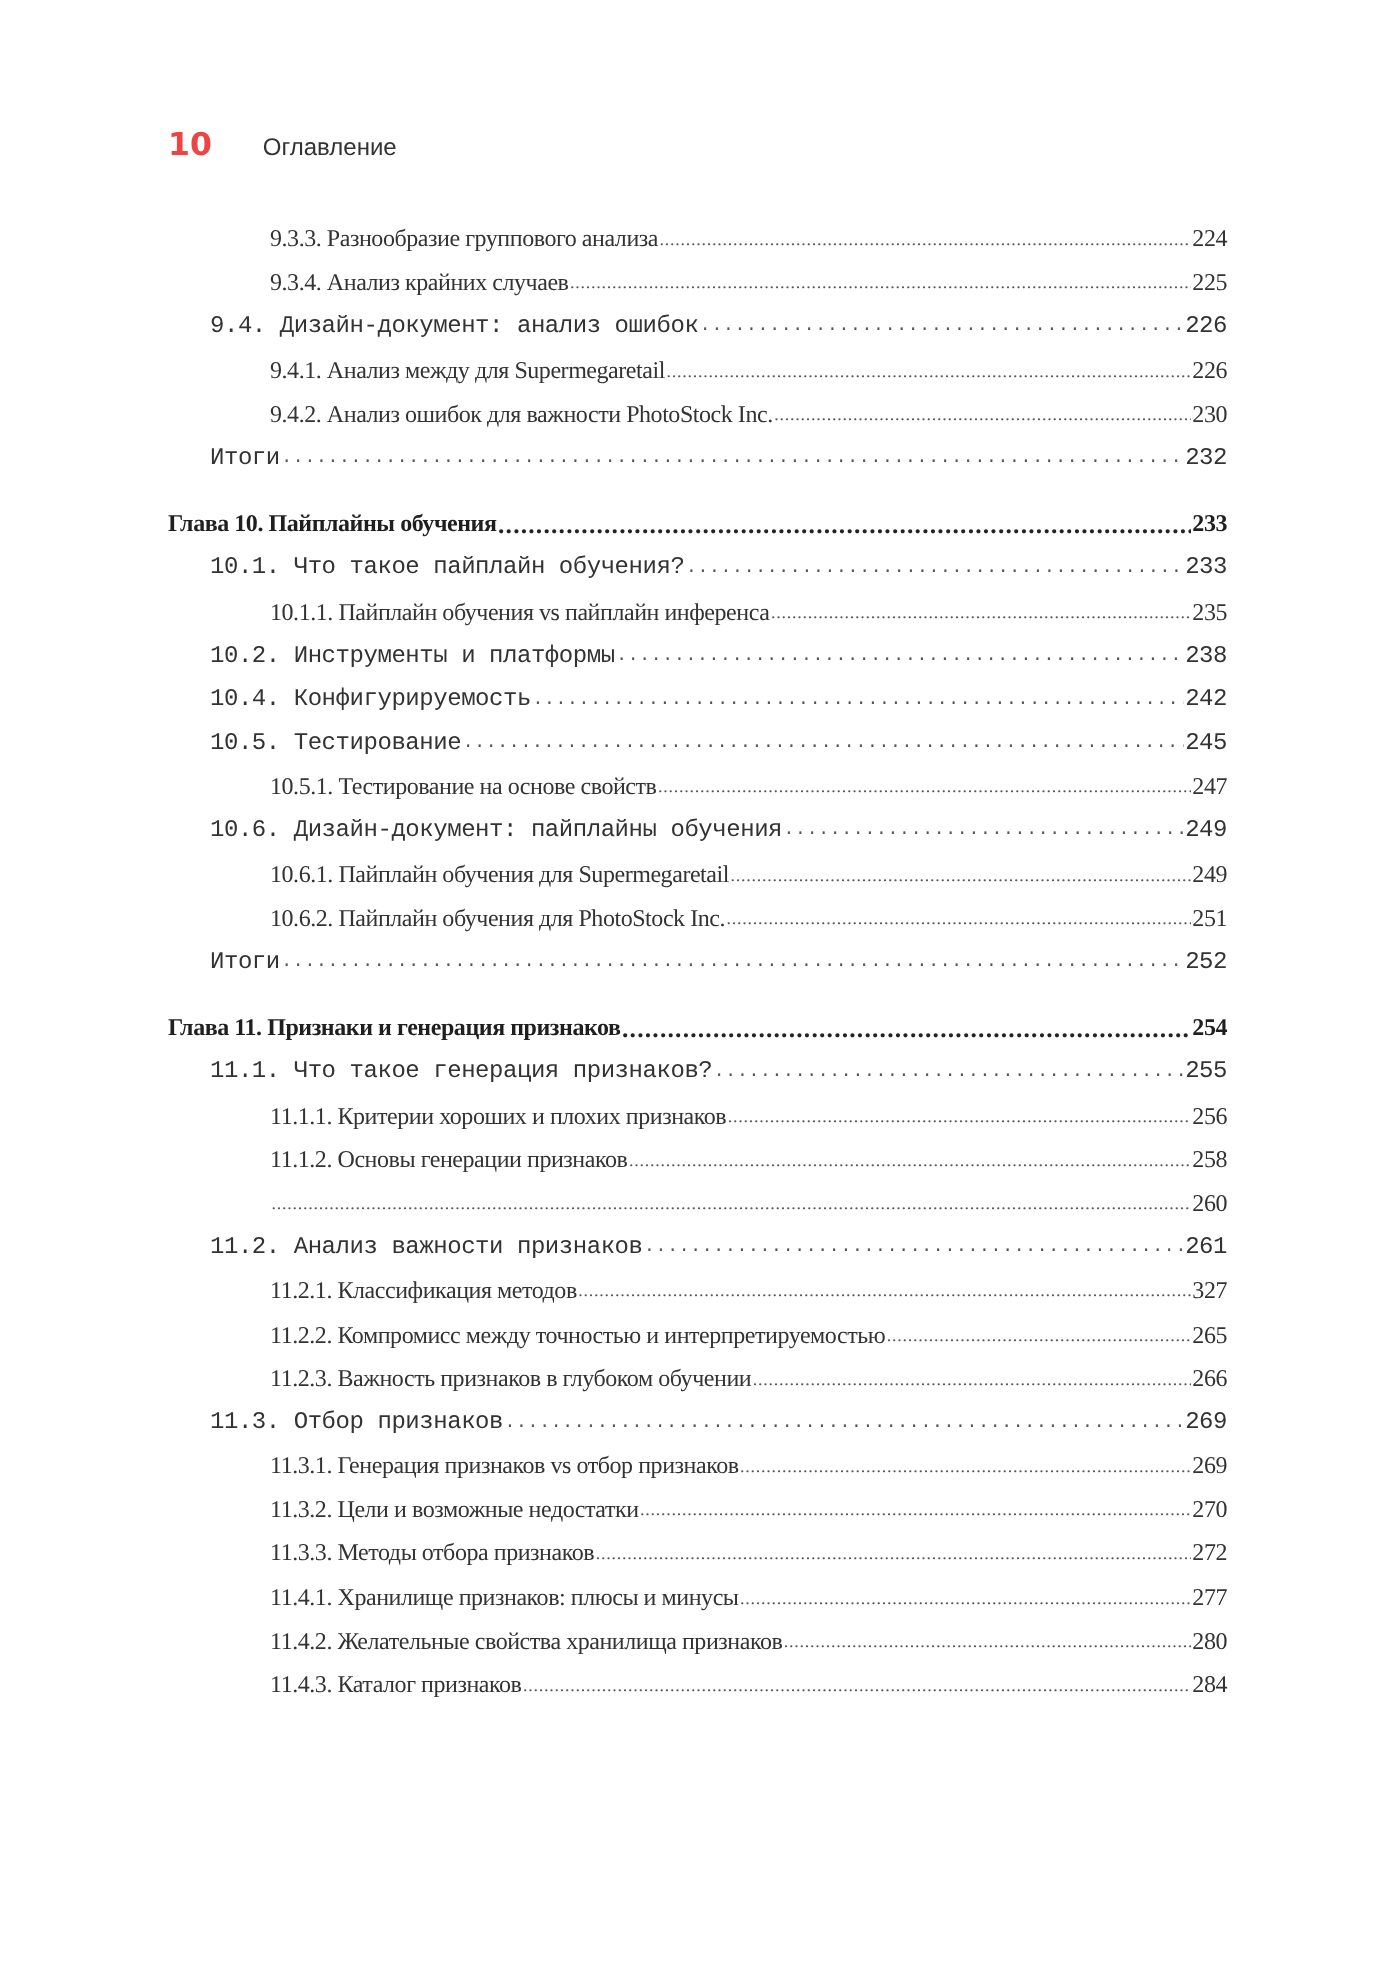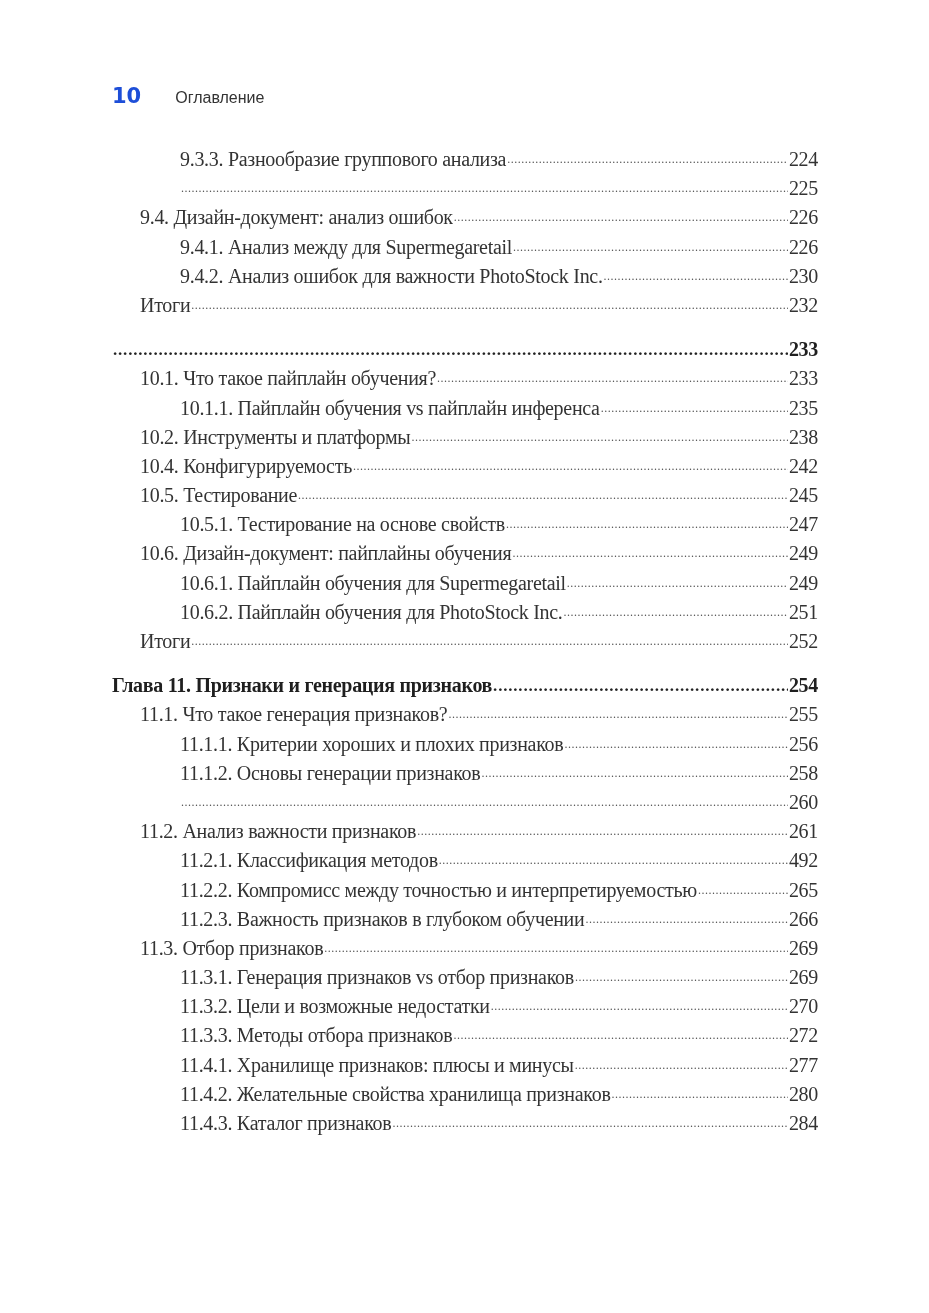--- a/index.html
+++ b/index.html
@@ -1,23 +1,23 @@
 <!DOCTYPE html>
 <html><head>
 <meta charset="utf-8">
 <style>
   html, body { margin: 0; padding: 0; background: #ffffff; }
   body { width: 929px; height: 1313px; position: relative; overflow: hidden; color: #2a2a2a; }
   .header { position: absolute; top: 84px; left: 112px; height: 28px; display: flex; align-items: baseline; }
-  .page-num { font-family: "DejaVu Sans", sans-serif; font-weight: bold; font-size: 21px; color: #1d4ed8; }
+  .page-num { font-family: "DejaVu Sans", sans-serif; font-weight: bold; font-size: 21px; color: #ef4444; }
   .running-title { font-family: "Liberation Sans", sans-serif; font-size: 16px; color: #333; margin-left: 34px; text-align: center; }
   .toc { position: absolute; top: 145px; left: 112px; width: 706px; }
-  .row { height: 29.2px; display: flex; align-items: center; font-family: "Liberation Serif", serif; font-size: 20px; line-height: 29.2px; color: #333; letter-spacing: -0.3px; }
+  .row { height: 29.2px; display: flex; align-items: center; font-family: "Liberation Serif", serif; font-size: 16px; line-height: 29.2px; color: #333; letter-spacing: -0.3px; }
   .row.lvl0 { padding-left: 0; }
-  .row.lvl1 { padding-left: 28px; }
+  .row.lvl1 { padding-left: 28px; font-family: Liberation Mono, monospace; }
   .row.lvl2 { padding-left: 68px; }
   .row.chapter { font-weight: bold; color: #1f1f1f; }
   .row .t { white-space: nowrap; }
   .row .dots { flex: 1; overflow: hidden; white-space: nowrap; margin: 0 1px; color: #555; font-size: 12px; letter-spacing: 0.5px; }
   .row .dots::after { content: "......................................................................................................................................................................................................................................................"; }
   .row.chapter .dots { font-size: 17px; letter-spacing: 0.8px; color: #222; }
   .row .p { white-space: nowrap; }
   .gap { height: 15px; }
 </style>
 </head>
@@ -29,20 +29,21 @@
 </div>
 
 <div class="toc">
   <div>
       <div class="row lvl2">
         <span class="t">9.3.3. Разнообразие группового анализа</span>
         <span class="dots"></span>
         <span class="p">224</span>
       </div>
       <div class="row lvl2">
+        <span class="t">9.3.4. Анализ крайних случаев</span>
         <span class="dots"></span>
         <span class="p">225</span>
       </div>
       <div class="row lvl1">
         <span class="t">9.4. Дизайн-документ: анализ ошибок</span>
         <span class="dots"></span>
         <span class="p">226</span>
       </div>
       <div class="row lvl2">
         <span class="t">9.4.1. Анализ между для Supermegaretail</span>
@@ -56,20 +57,21 @@
       </div>
       <div class="row lvl1">
         <span class="t">Итоги</span>
         <span class="dots"></span>
         <span class="p">232</span>
       </div>
     </div>
   <div class="gap"></div>
   <div>
       <div class="row lvl0 chapter">
+        <span class="t">Глава 10. Пайплайны обучения</span>
         <span class="dots"></span>
         <span class="p">233</span>
       </div>
       <div class="row lvl1">
         <span class="t">10.1. Что такое пайплайн обучения?</span>
         <span class="dots"></span>
         <span class="p">233</span>
       </div>
       <div class="row lvl2">
         <span class="t">10.1.1. Пайплайн обучения vs пайплайн инференса</span>
@@ -144,21 +146,21 @@
         <span class="p">260</span>
       </div>
       <div class="row lvl1">
         <span class="t">11.2. Анализ важности признаков</span>
         <span class="dots"></span>
         <span class="p">261</span>
       </div>
       <div class="row lvl2">
         <span class="t">11.2.1. Классификация методов</span>
         <span class="dots"></span>
-        <span class="p">492</span>
+        <span class="p">327</span>
       </div>
       <div class="row lvl2">
         <span class="t">11.2.2. Компромисс между точностью и интерпретируемостью</span>
         <span class="dots"></span>
         <span class="p">265</span>
       </div>
       <div class="row lvl2">
         <span class="t">11.2.3. Важность признаков в глубоком обучении</span>
         <span class="dots"></span>
         <span class="p">266</span>

